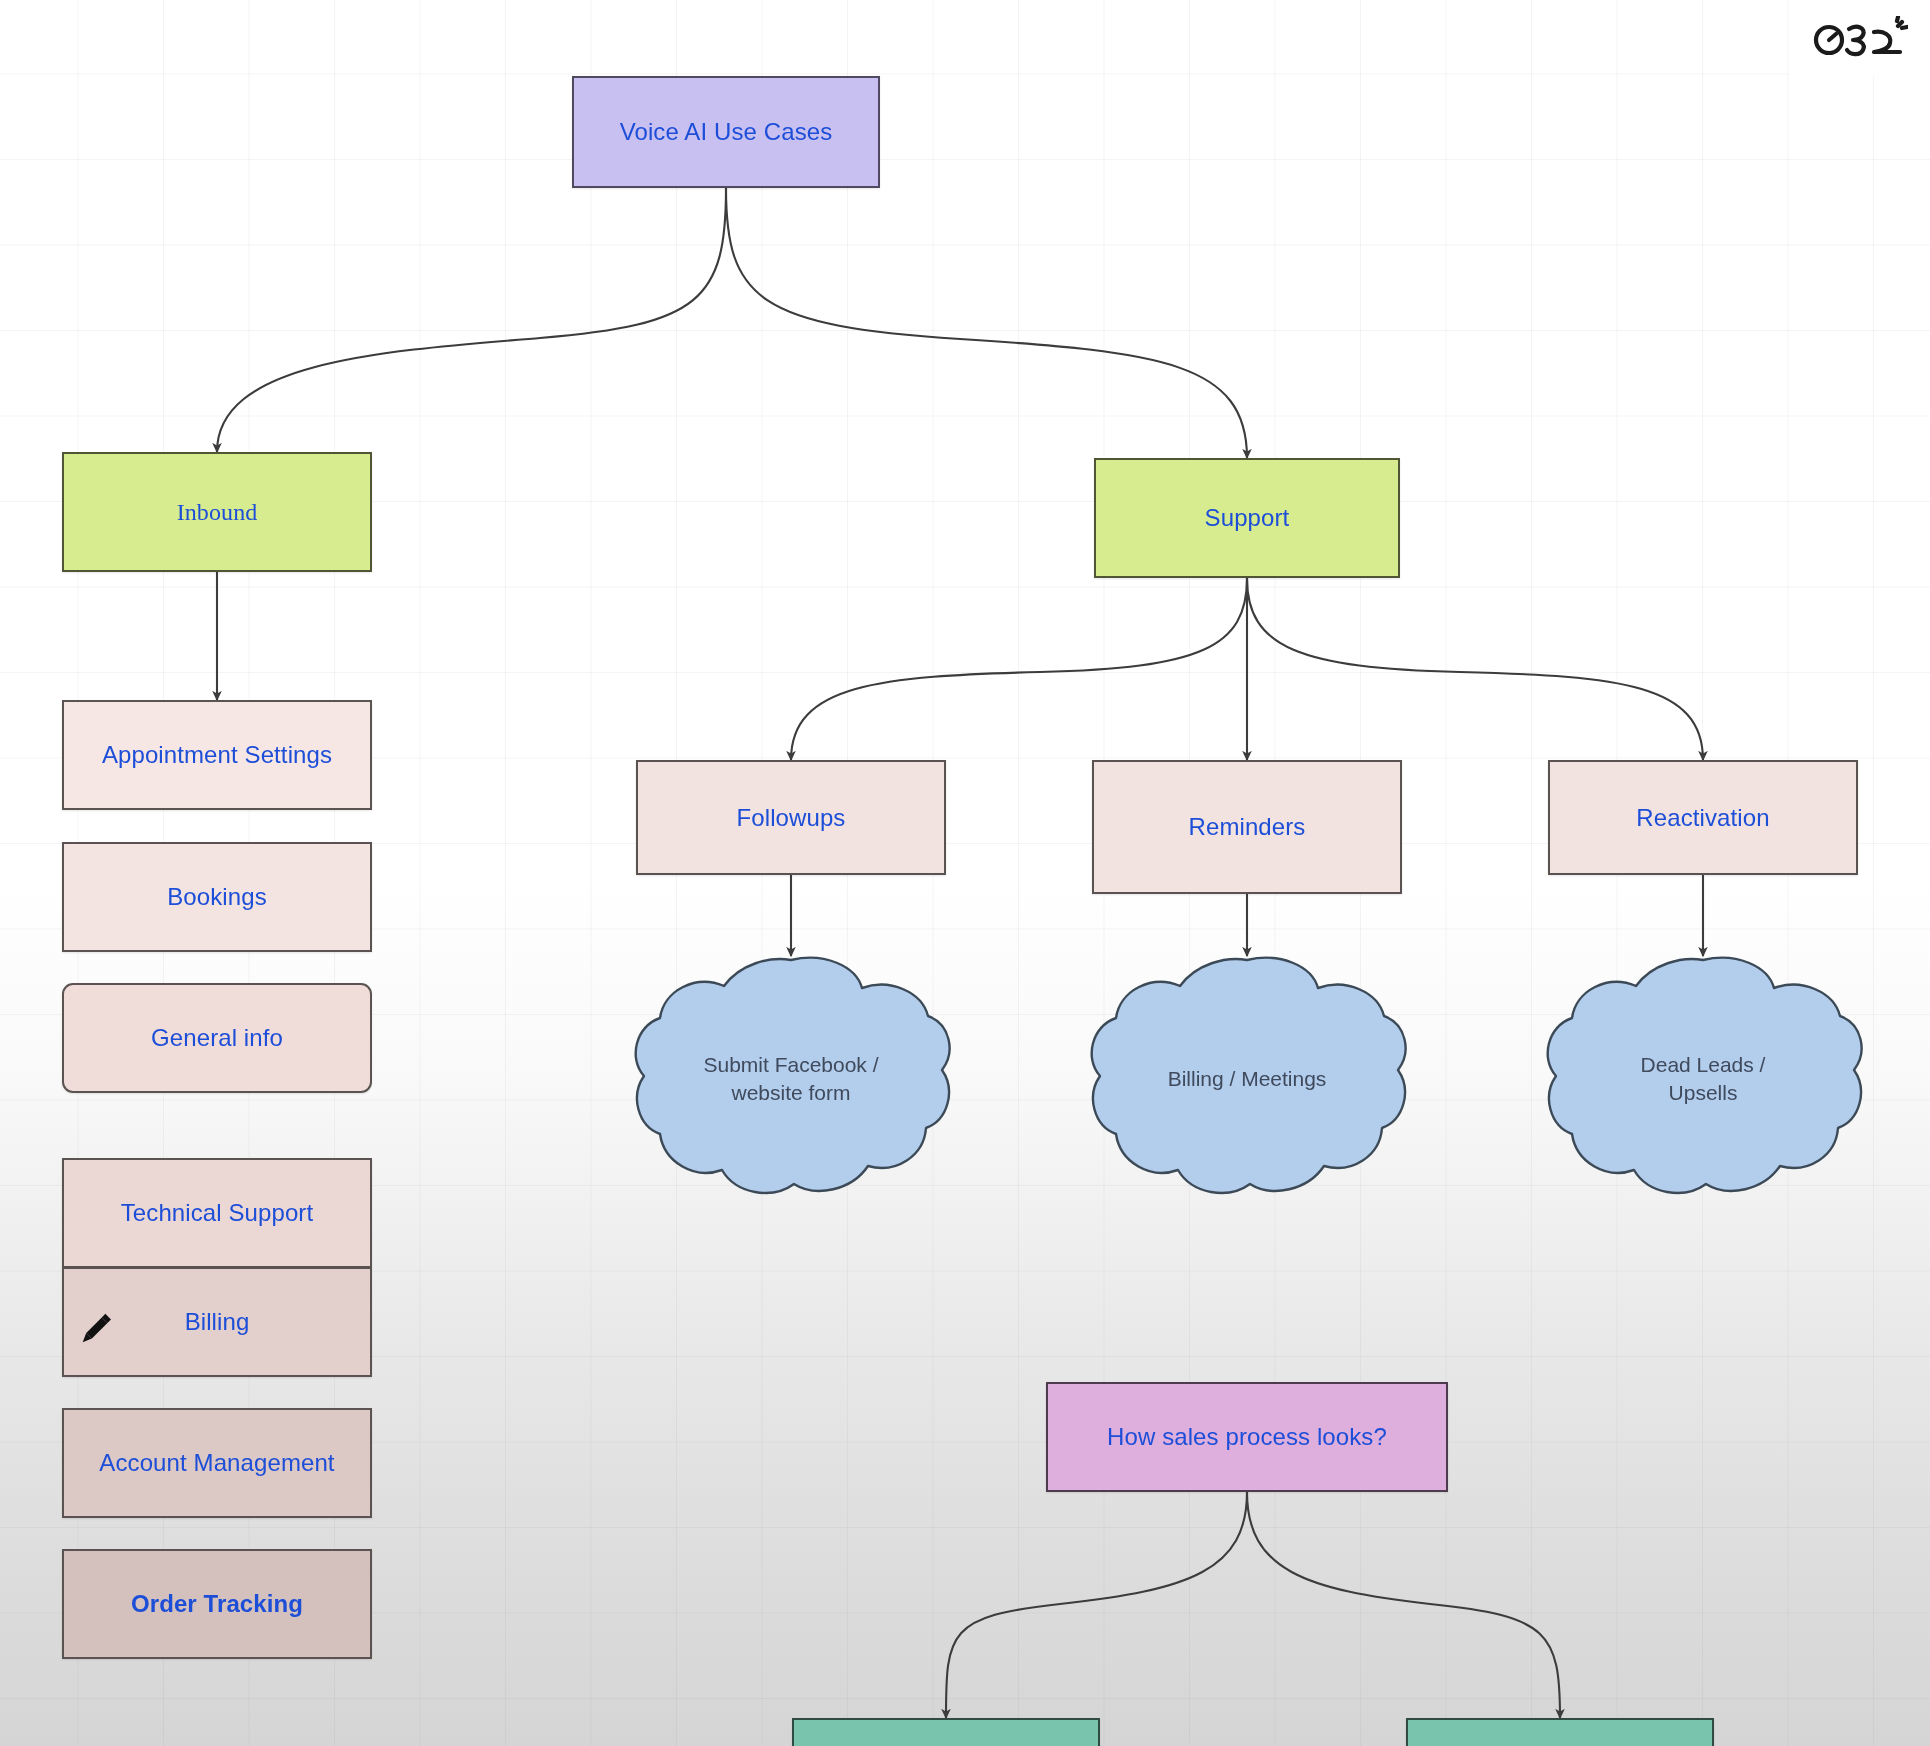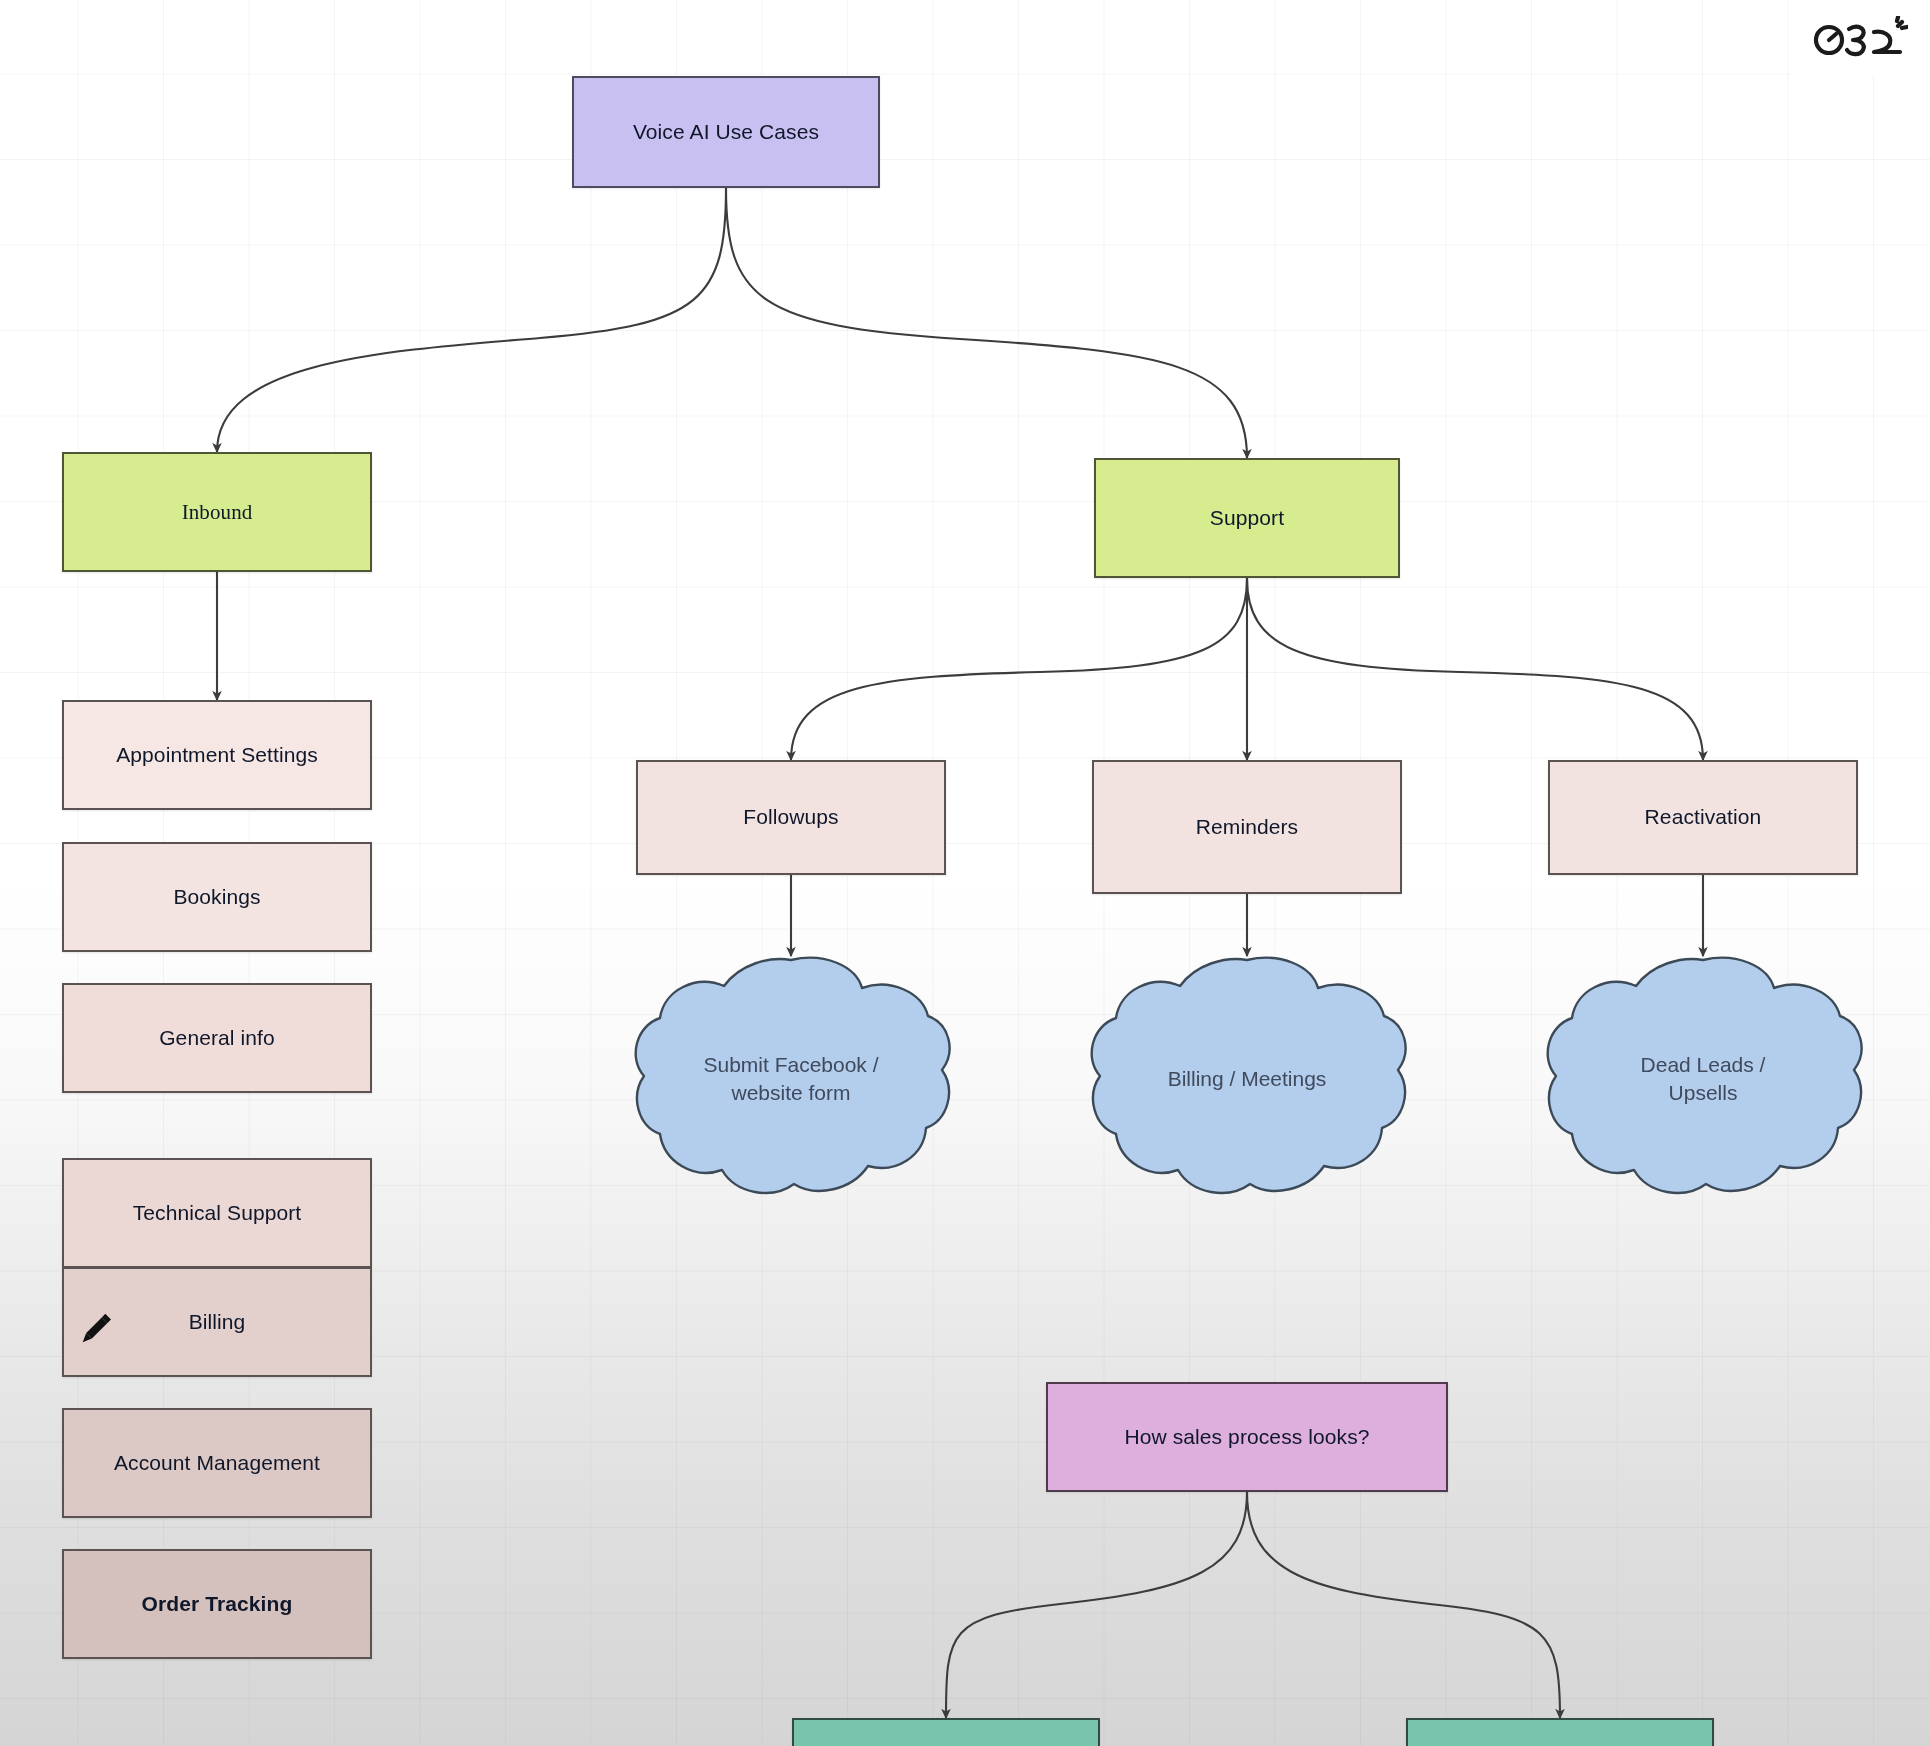--- a/index.html
+++ b/index.html
@@ -34,22 +34,22 @@
   #edges { position: absolute; inset: 0; width: 1930px; height: 1746px; pointer-events: none; }
 
   .node {
     position: absolute;
     border: 2px solid #4d4d4d;
     display: flex;
     align-items: center;
     justify-content: center;
     text-align: center;
     line-height: 1.25;
-    color: #0f172a;
-    font-size: 21px;
+    color: #1d4ed8;
+    font-size: 24px;
     letter-spacing: 0.1px;
     box-shadow: 0 1px 2px rgba(0,0,0,0.10);
   }
 
   .node.root      { background: #c9c0f2; border-color: #50495f; }
   .node.branch    { background: #d6ec8f; border-color: #4f5535; }
   .node.leaf      { background: #f2e3e1; border-color: #5a5351; }
   .node.pink      { background: #deaedd; border-color: #4e3b4d; }
   .node.teal      { background: #79c4ac; border-color: #2f4b42; }
 
@@ -133,21 +133,21 @@
   <div class="node branch" style="left:1094px; top:458px; width:306px; height:120px;">
     <span>Support</span>
   </div>
 
   <div class="node leaf" style="left:62px; top:700px; width:310px; height:110px; background:#f6e6e4;">
     <span>Appointment Settings</span>
   </div>
   <div class="node leaf" style="left:62px; top:842px; width:310px; height:110px; background:#f4e4e1;">
     <span>Bookings</span>
   </div>
-  <div class="node leaf" style="left:62px; top:983px; width:310px; height:110px; background:#f0ddda;">
+  <div class="node leaf" style="left:62px; top:983px; width:310px; height:110px; background:#f0ddda;border-radius:11px;">
     <span>General info</span>
   </div>
   <div class="node leaf" style="left:62px; top:1125px; width:310px; height:110px; background:#ebd7d3;margin-top:33px;">
     <span>Technical Support</span>
   </div>
   <div class="node leaf" style="left:62px; top:1267px; width:310px; height:110px; background:#e3cfcb;">
     <span>Billing</span>
   </div>
   <div class="node leaf" style="left:62px; top:1408px; width:310px; height:110px; background:#dcc8c4;">
     <span>Account Management</span>

